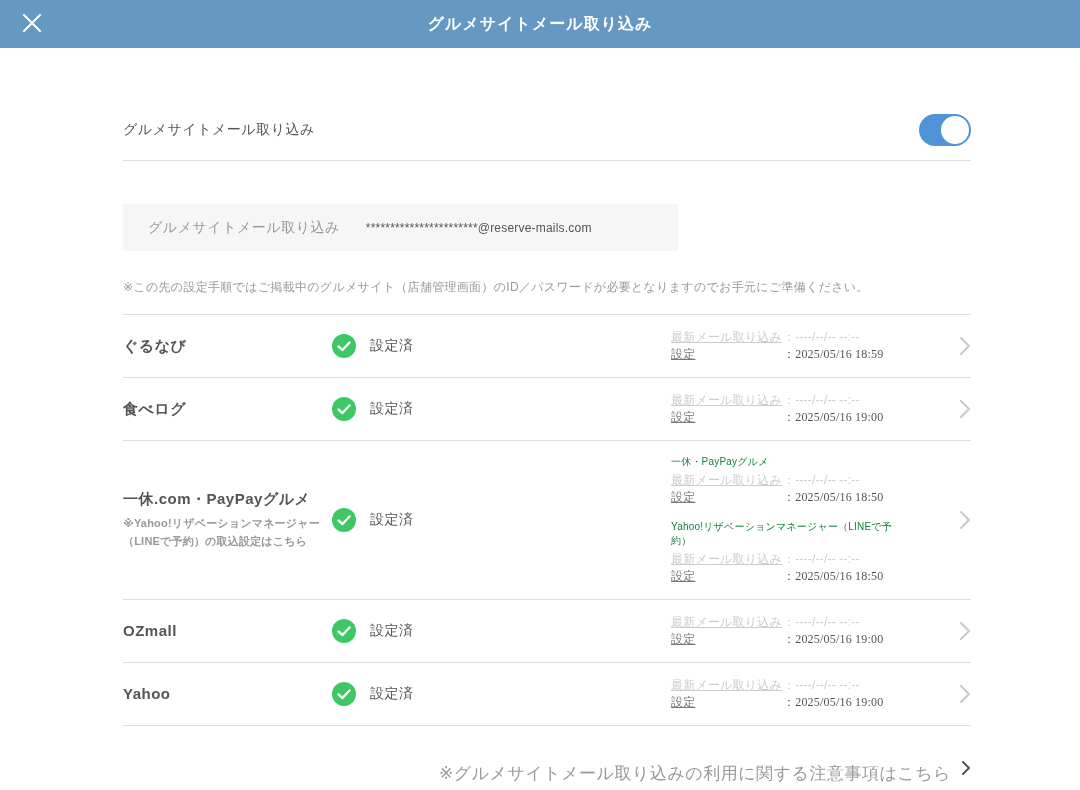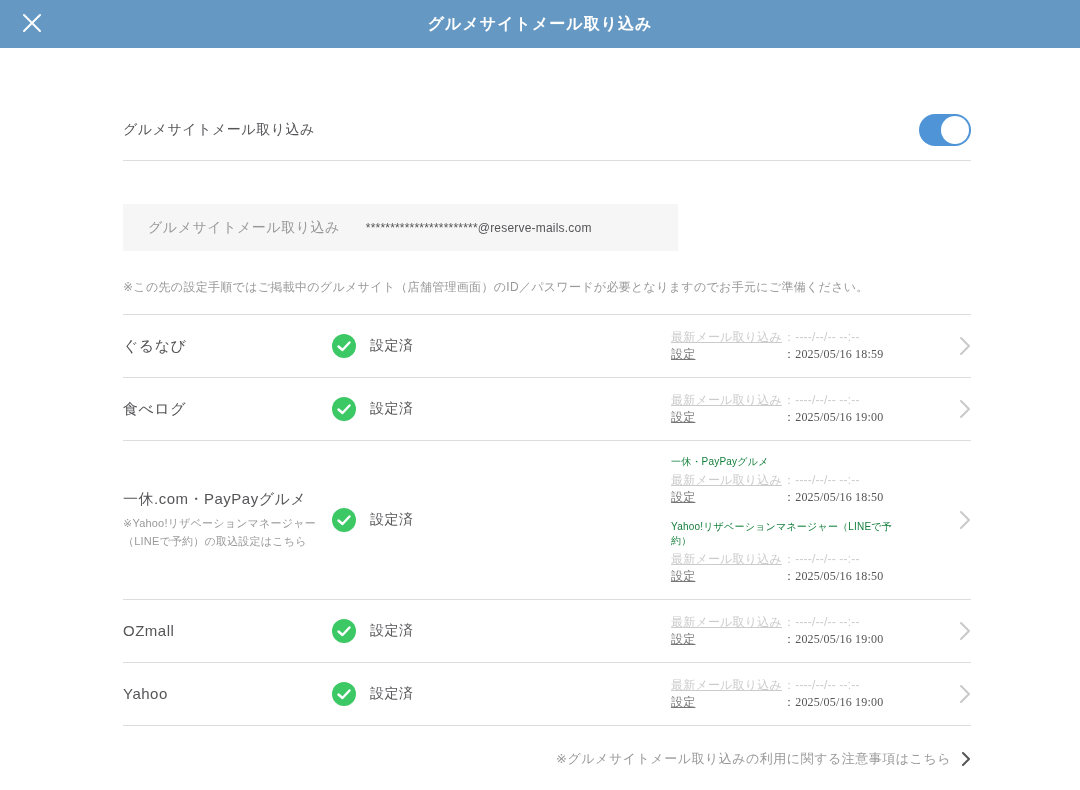--- a/index.html
+++ b/index.html
@@ -93,21 +93,21 @@
     border-top:1px solid #dddddd;
   }
   .site-row {
     display:flex;
     align-items:center;
     border-bottom:1px solid #dddddd;
     padding:14px 0;
     min-height:62px;
     cursor:pointer;
   }
-  .site-name-col { width:209px; flex:none; }
+  .site-name-col { width:209px; flex:none;font-weight:bold; }
   .site-name { font-size:15px; color:#555558; letter-spacing:0.5px; }
   .site-subnote {
     margin-top:6px;
     font-size:11px;
     color:#999999;
     line-height:1.55;
     letter-spacing:0.2px;
   }
   .status-col {
     flex:1;
@@ -126,24 +126,25 @@
   .info-line.setting .val { color:#555558;font-family:Liberation Serif, serif; }
   .chevron-col { width:20px; flex:none; display:flex; justify-content:flex-end; }
   
   .footer-link-row {
     display:flex;
     justify-content:flex-end;
     align-items:center;
     margin-top:24px;
   }
   .footer-link {
-    font-size:13px;
+    font-size:17px;
     color:#999999;
     letter-spacing:0.5px;
     cursor:pointer;
+    margin-top:12px;
   }
   .footer-chevron { margin-left:10px; display:flex; align-items:center; }
 </style>
 </head>
 <body>
 
 <header class="app-header">
   <button class="close-btn">
     <span>
       <svg width="22" height="22" viewBox="0 0 22 22">

